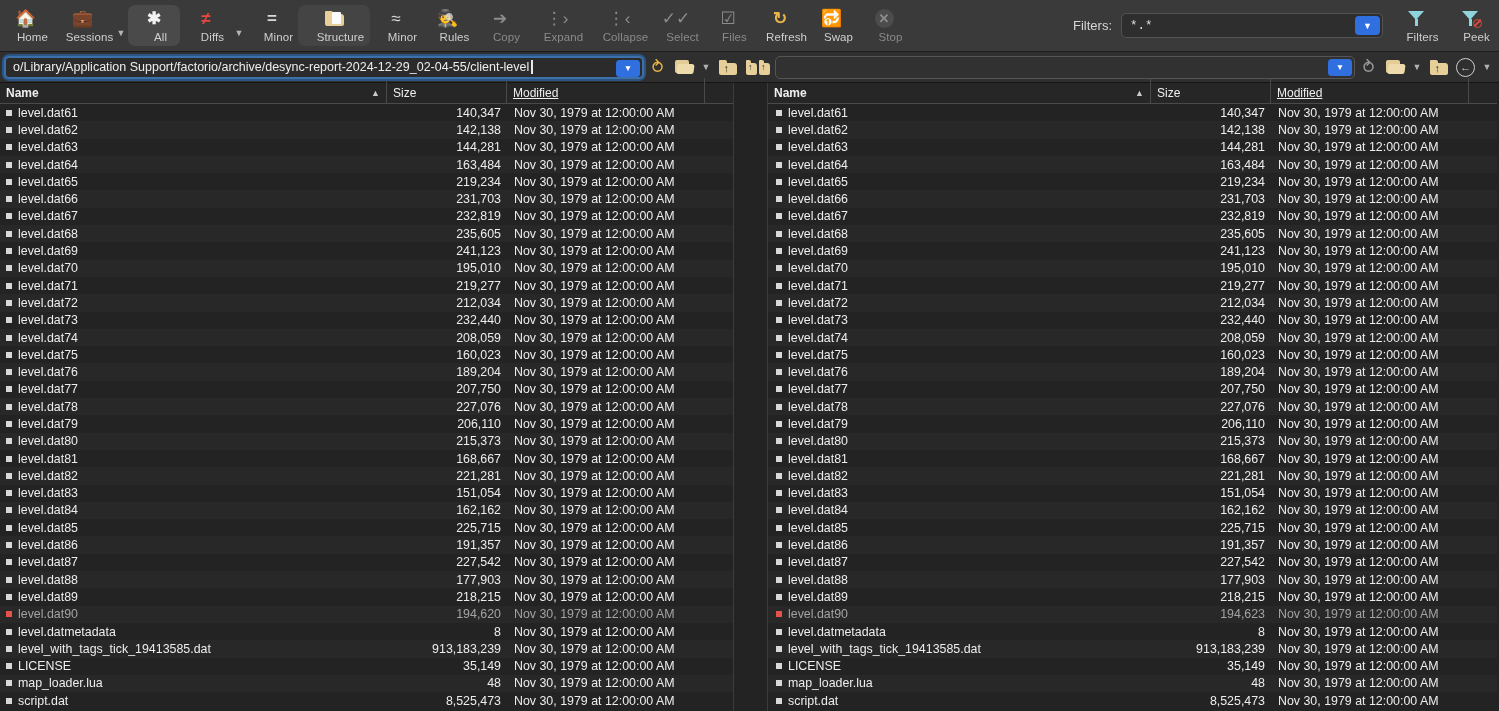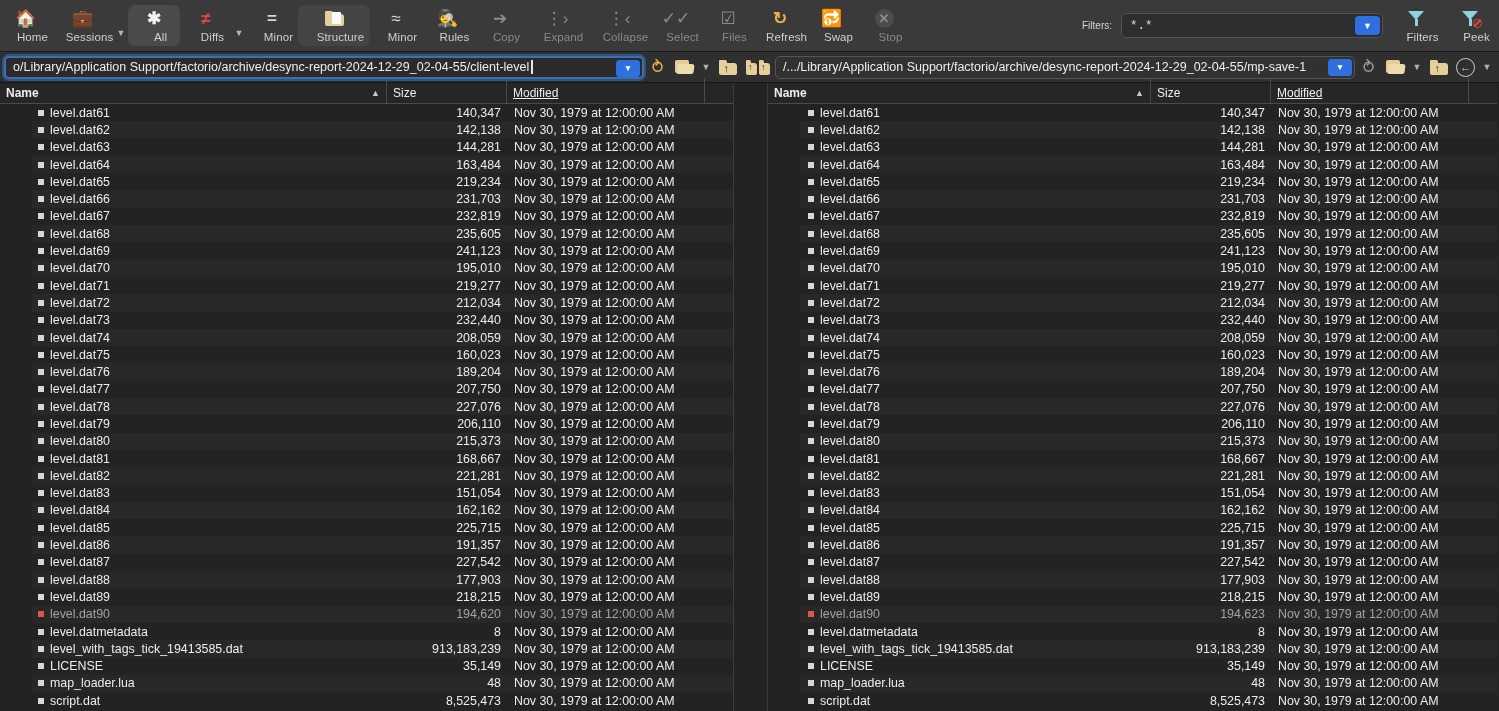--- a/index.html
+++ b/index.html
@@ -84,21 +84,21 @@
   .folder-icon .page {
     position: absolute; left: 7px; top: 1px; width: 9px; height: 12px;
     background: #fbfbfb; border-radius: 1px;
   }
 
   
   .filters-wrap {
     margin-left: auto; display: flex; align-items: center;
     gap: 9px; padding-right: 8px;
   }
-  .filters-label { font-size: 10px; color: #d6d6d6; }
+  .filters-label { font-size: 13px; color: #d6d6d6; }
   .filters-input {
     width: 262px; height: 25px;
     background: #2e2e2e; border: 1px solid #525252;
     border-radius: 5px;
     display: flex; align-items: center;
     padding-left: 8px; position: relative;
   }
   .filters-input .val {
     font-size: 12.5px; color: #e0e0e0;
     font-family: "Liberation Mono", monospace;
@@ -235,21 +235,21 @@
     height: 31px; display: flex; align-items: center;
     border-right: 1px solid #4a4a4a;
     padding: 0 6px;
   }
   .hdr-name { flex: 1; font-weight: bold; justify-content: space-between; }
   .hdr-size { width: 120px; }
   .hdr-mod  { width: 198px; text-decoration: underline; }
   .hdr-end  { width: 28px; border-right: none; }
   .sort-caret { font-size: 9px; color: #c9c9c9; }
 
-  .rows { flex: 1; overflow: hidden; padding-left: 32px; }
+  .rows { flex: 1; overflow: hidden; }
   .row {
     display: flex; height: 17.3px; align-items: center;
     font-size: 12.4px; color: #ededed;
   }
   .row:nth-child(odd)  { background: #232323; }
   .row:nth-child(even) { background: #282828; }
   .row.diff { color: #a3a3a3; }
   .c-name {
     flex: 1; display: flex; align-items: center; gap: 6px;
     padding-left: 6px; white-space: nowrap; overflow: hidden;
@@ -428,21 +428,20 @@
       <span class="folder-up" style="width:11px;margin-left:2px">
           <i class="tab" style="width:5px"></i>
           <i class="body" style="width:11px"></i>
           <i class="arr" style="left:2px;font-size:9px">↑</i>
         </span>
     </div>
   </div>
 
   <div class="path-side">
     <div class="path-field" style="width:580px;">
-      <span class="path-text">/.../Library/Application Support/factorio/archive/desync-report-2024-12-29_02-04-55/mp-save-1</span>
       <span class="path-chev">▼</span>
     </div>
     <div class="pb-icon">
         <span class="curve-arrow gray">⥁</span>
       </div>
     <div class="pb-icon">
       <span class="folder-open">
           <i class="back"></i>
           <i class="front"></i>
         </span>

